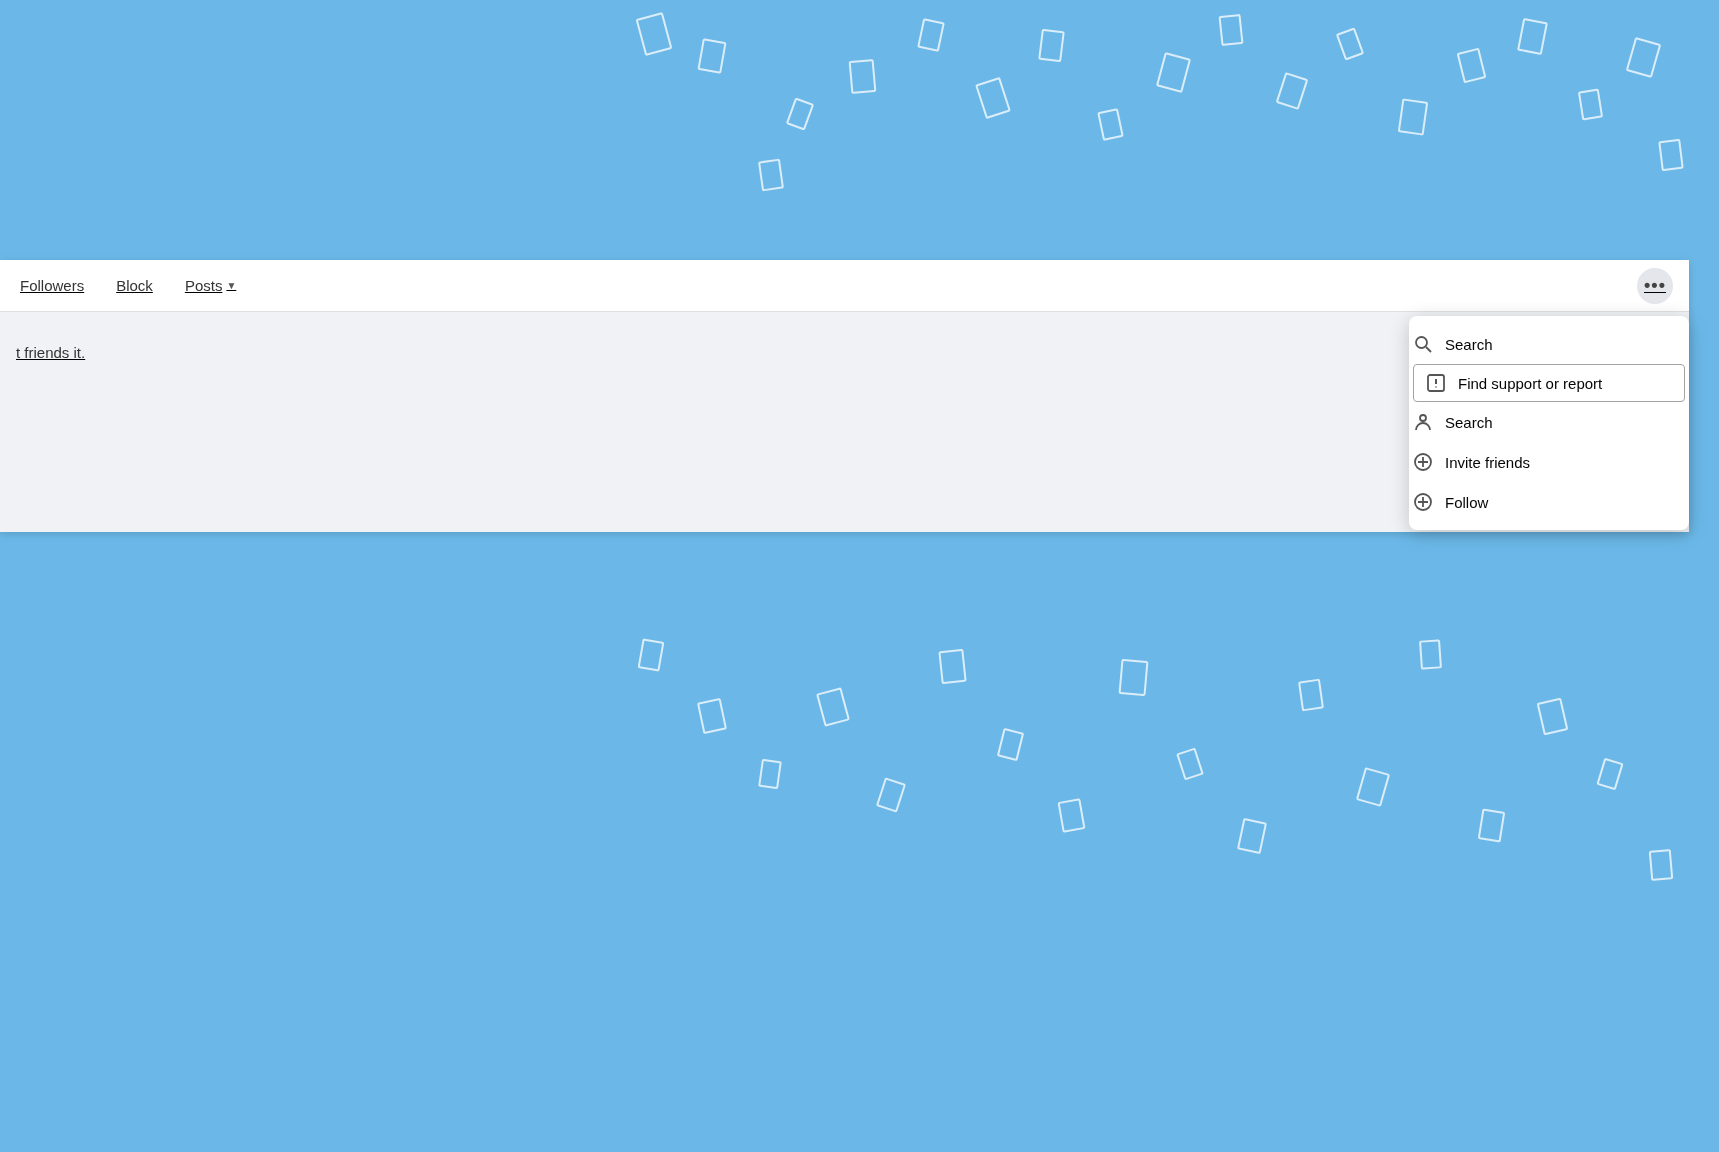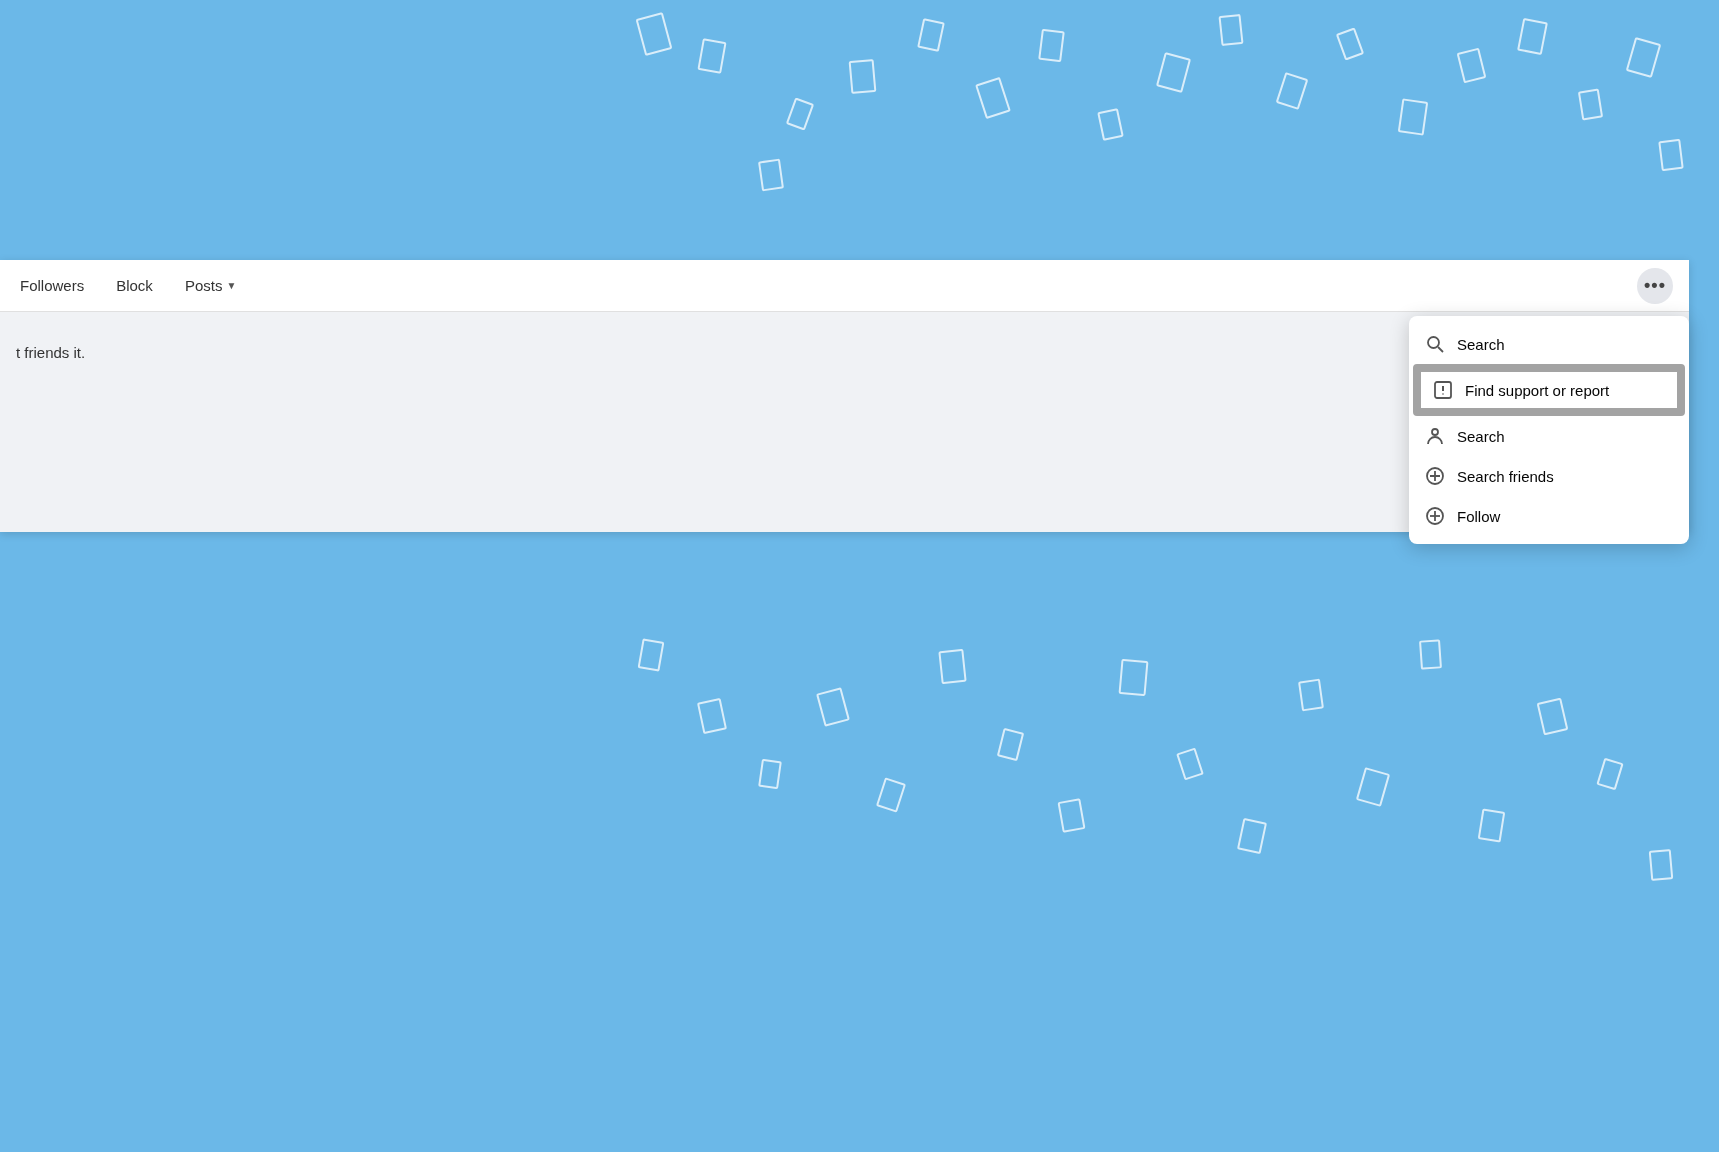--- a/index.html
+++ b/index.html
@@ -23,20 +23,21 @@
 
     
     .panel {
       position: absolute;
       top: 260px;
       left: 0;
       right: 30px;
       background: #eab308;
       border-radius: 0 0 4px 0;
       box-shadow: 0 2px 8px rgba(0,0,0,0.15);
+      text-decoration: underline;
     }
 
     
     .nav-bar {
       display: flex;
       align-items: center;
       padding: 0 16px;
       height: 52px;
       border-bottom: 1px solid #e0e0e0;
       background: #fff;
@@ -143,28 +144,28 @@
       box-shadow: 0 4px 20px rgba(0,0,0,0.2);
       z-index: 100;
       padding: 8px 0;
       overflow: hidden;
     }
 
     .dropdown-item {
       display: flex;
       align-items: center;
       gap: 12px;
-      padding: 10px 16px;
+      padding: 10px 4px;
       cursor: pointer;
       font-size: 15px;
       color: #050505;
     }
 
     .dropdown-item.highlighted {
-      border: 8px solid #a3a3a3;
+      border: 1px solid #a3a3a3;
       border-radius: 4px;
       margin: 0 4px;
       padding: 8px 12px;
     }
 
     .dropdown-icon {
       width: 20px;
       height: 20px;
       display: flex;
       align-items: center;
@@ -233,21 +234,21 @@
       </div>
 
       <div class="dropdown-item">
         <span class="dropdown-icon">
           <svg viewBox="0 0 20 20" fill="none" stroke="#555" stroke-width="1.8">
             <circle cx="10" cy="10" r="8"></circle>
             <line x1="10" y1="5" x2="10" y2="15"></line>
             <line x1="5" y1="10" x2="15" y2="10"></line>
           </svg>
         </span>
-        <span>Search friends</span>
+        <span>Invite friends</span>
       </div>
 
       <div class="dropdown-item">
         <span class="dropdown-icon">
           <svg viewBox="0 0 20 20" fill="none" stroke="#555" stroke-width="1.8">
             <circle cx="10" cy="10" r="8"></circle>
             <line x1="10" y1="5" x2="10" y2="15"></line>
             <line x1="5" y1="10" x2="15" y2="10"></line>
           </svg>
         </span>

